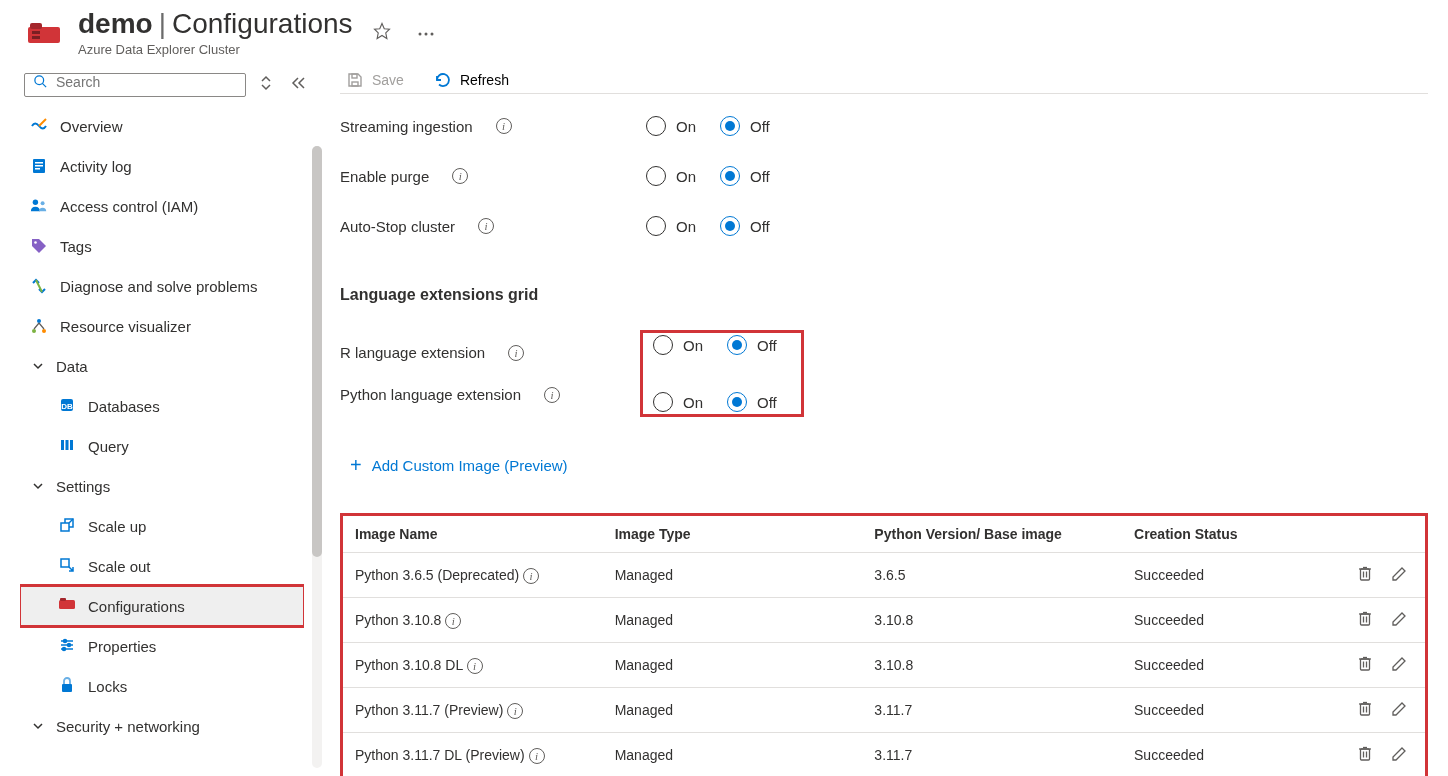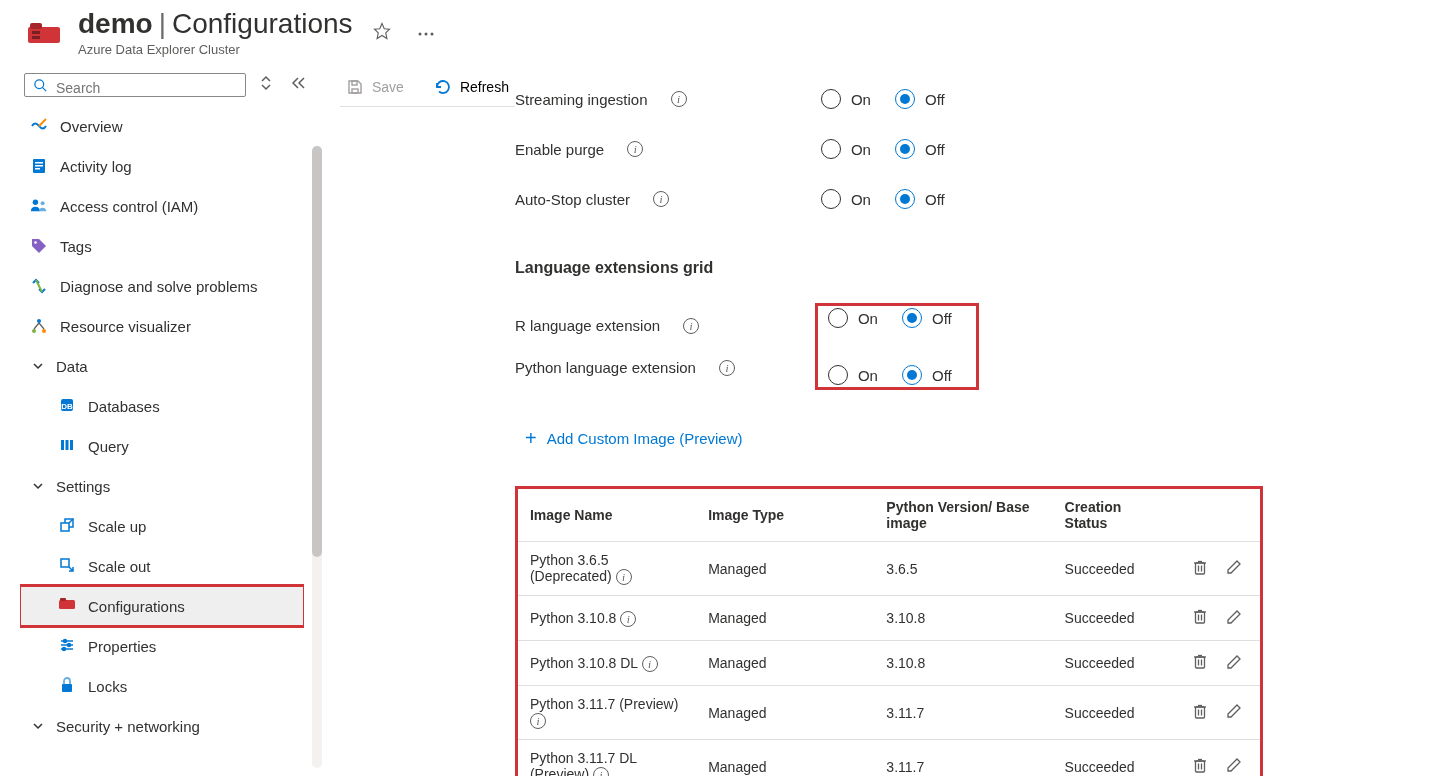--- a/index.html
+++ b/index.html
@@ -13,38 +13,38 @@
   .title-line { display:flex; align-items:baseline; gap:6px; }
   .title-main { font-size:28px; font-weight:600; color:#323130; }
   .title-sep { font-size:28px; font-weight:300; color:#6b6b6b; }
   .title-sub { font-size:28px; font-weight:400; color:#323130; }
   .title-desc { font-size:13px; color:#605e5c; margin-top:2px; }
   .star-btn, .more-btn { background:none; border:none; cursor:pointer; padding:6px; color:#605e5c; }
 
   .body { display:flex; flex:1; min-height:0; }
   .sidebar { width:304px; display:flex; flex-direction:column; padding:6px 0 0 20px; position:relative; }
   .search-row { display:flex; align-items:center; gap:10px; padding:4px 4px 8px 4px; }
-  .search-box { flex:1; display:flex; align-items:flex-end; gap:8px; border:1px solid #8a8886; border-radius:2px; height:24px; padding:0 8px; }
+  .search-box { flex:1; display:flex; align-items:flex-start; gap:8px; border:1px solid #8a8886; border-radius:2px; height:24px; padding:0 8px; }
   .search-box input { border:none; outline:none; flex:1; font-size:14px; }
   .search-icon { color:#0078d4; font-size:15px; }
   .collapse-btn, .sort-btn { background:none; border:none; cursor:pointer; color:#605e5c; padding:4px; }
 
   .nav { flex:1; overflow:auto; }
   .nav-item { display:flex; align-items:center; gap:12px; height:40px; padding:0 10px; cursor:pointer; font-size:15px; }
   .nav-item.sub { padding-left:38px; }
   .nav-item.group { font-size:15px; gap:10px; }
   .nav-item.selected { background:#efefef; }
   .chev { width:16px; text-align:center; color:#323130; }
   .nav-icon { width:18px; height:18px; display:flex; align-items:flex-start; justify-content:center; }
   .scrollbar { position:absolute; right:-18px; top:40px; bottom:8px; width:10px; background:#f3f2f1; border-radius:5px; }
   .scrollbar-thumb { position:absolute; top:0; width:10px; height:66%; background:#c8c6c4; border-radius:5px; }
 
   .highlight-red { outline:3px solid #d13438; outline-offset:-1px; }
 
-  .main { flex:1; padding:6px 20px 0 36px; display:flex; }
+  .main { flex:1; padding:6px 20px 0 36px; display:flex; flex-direction:column; }
   .toolbar { display:flex; align-items:center; gap:18px; height:40px; border-bottom:1px solid #e1dfdd; }
   .tb-btn { display:flex; align-items:center; gap:8px; background:none; border:none; cursor:pointer; font-size:14px; padding:4px 6px; }
   .tb-btn.disabled { color:#a19f9d; cursor:default; }
   .tb-btn .tbicon { width:18px; height:18px; display:flex; align-items:center; justify-content:center; color:#0078d4; }
   .tb-btn.disabled .tbicon { color:#a19f9d; }
 
   .settings { padding-top:20px; display:flex; flex-direction:column; gap:26px; }
   .setting-row { display:flex; align-items:center; }
   .setting-label { width:300px; display:flex; align-items:center; gap:23px; font-size:15px; }
   .info { display:inline-flex; width:16px; height:16px; border:1px solid #605e5c; border-radius:50%; align-items:center; justify-content:center; font-size:11px; color:#605e5c; font-family:Georgia,serif; font-style:italic; }

